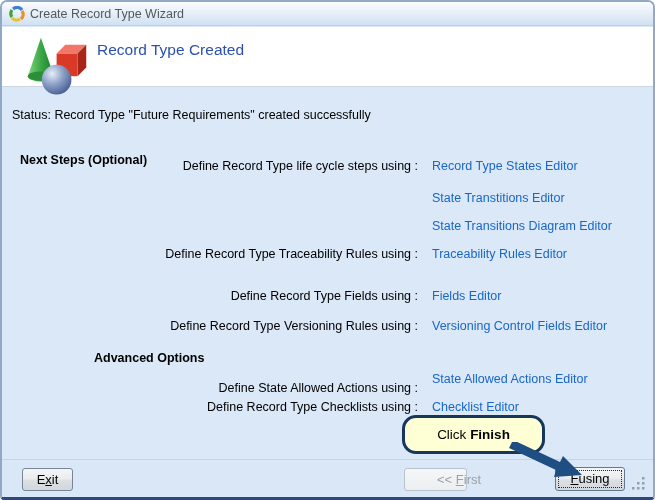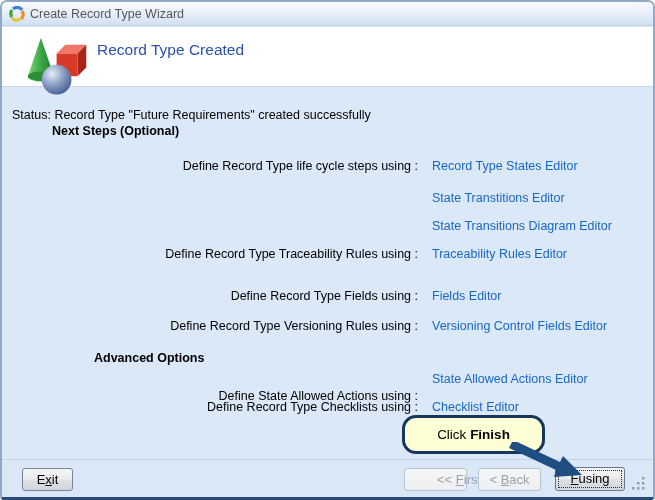--- a/index.html
+++ b/index.html
@@ -124,58 +124,57 @@
       <polygon points="42,24 52,14 76,14 66,24" fill="#f0776a"></polygon>
       <polygon points="66,24 76,14 76,40 66,50" fill="#a82619"></polygon>
       <rect x="42" y="24" width="24" height="26" fill="#d93a28"></rect>
       <circle cx="42" cy="54" r="17" fill="url(#sphG)"></circle>
     </svg>
     <span class="header-title">Record Type Created</span>
   </div>
 
   <div class="status-line">Status: Record Type "Future Requirements" created successfully</div>
 
-  <div class="section-heading" style="left:18px; top:122px;margin-left:32px;">Next Steps (Optional)</div>
+  <div class="section-heading" style="left:18px; top:151px;">Next Steps (Optional)</div>
 
   <div class="lbl" style="top:157px;">Define Record Type life cycle steps using :</div>
   <a class="lnk" style="top:157px;">Record Type States Editor</a>
 
   <a class="lnk" style="top:189px;">State Transtitions Editor</a>
   <a class="lnk" style="top:217px;">State Transitions Diagram Editor</a>
 
   <div class="lbl" style="top:245px;">Define Record Type Traceability Rules using :</div>
   <a class="lnk" style="top:245px;">Traceability Rules Editor</a>
 
   <div class="lbl" style="top:287px;">Define Record Type Fields using :</div>
   <a class="lnk" style="top:287px;">Fields Editor</a>
 
   <div class="lbl" style="top:317px;">Define Record Type Versioning Rules using :</div>
   <a class="lnk" style="top:317px;">Versioning Control Fields Editor</a>
 
   <div class="section-heading" style="left:92px; top:349px;">Advanced Options</div>
 
-  <div class="lbl" style="top:387px;padding-left:12px;">Define State Allowed Actions using :</div>
+  <div class="lbl" style="top:379px;padding-left:12px;">Define State Allowed Actions using :</div>
   <a class="lnk" style="top:370px;">State Allowed Actions Editor</a>
 
   <div class="lbl" style="top:398px;">Define Record Type Checklists using :</div>
   <a class="lnk" style="top:398px;">Checklist Editor</a>
 
   <div class="callout"><span>Click </span><b>Finish</b></div>
 
   <svg class="arrow-svg" width="85" height="38" viewBox="0 0 85 38">
     <polygon points="8,-2 55,20 58,14 77,33 49,35 51,28 4,6" fill="#1f4e82"></polygon>
   </svg>
 
   <div class="footer"></div>
 
   <button class="btn btn-enabled" style="left:20px; top:466px; width:51px;"><span>E</span><span class="mn">x</span><span>it</span></button>
 
   <button class="btn btn-disabled" style="left:402px; top:466px; width:63px;padding-left:32px;"><span>&lt;&lt; </span><span class="mn">F</span><span>irst</span></button>
 
-  <button class="btn btn-disabled" style="left:476px; top:466px; width:63px;"><span>&lt; </span><span class="mn">B</span><span>ack</span></button>
 
   <button class="btn btn-enabled btn-focused" style="left:553px; top:465px; width:70px; height:24px;"><span></span><span class="mn">F</span><span>using</span></button>
 
   <svg class="grip" viewBox="0 0 16 16">
     <rect x="12" y="2" width="2.5" height="2.5" fill="#92a0ae"></rect>
     <rect x="12" y="7" width="2.5" height="2.5" fill="#92a0ae"></rect>
     <rect x="7" y="7" width="2.5" height="2.5" fill="#92a0ae"></rect>
     <rect x="12" y="12" width="2.5" height="2.5" fill="#92a0ae"></rect>
     <rect x="7" y="12" width="2.5" height="2.5" fill="#92a0ae"></rect>
     <rect x="2" y="12" width="2.5" height="2.5" fill="#92a0ae"></rect>

